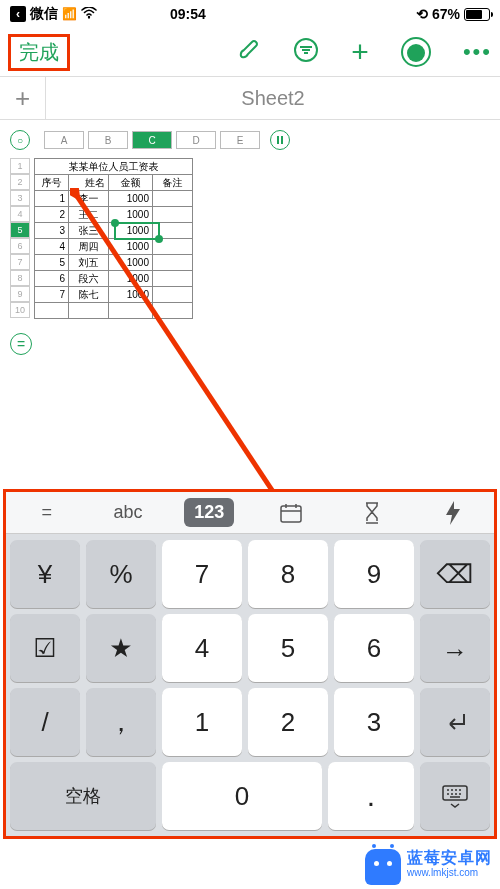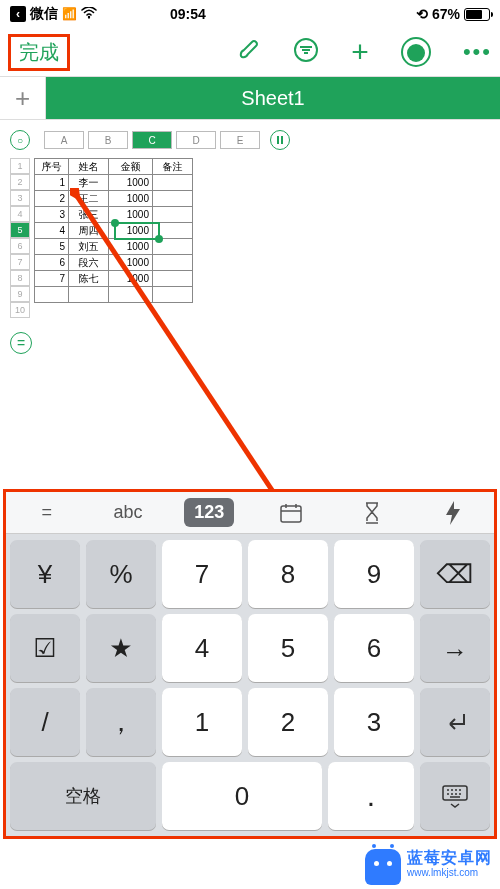--- a/index.html
+++ b/index.html
@@ -120,22 +120,22 @@
   </span>
   <span class="plus-big">+</span>
   <span class="avatar-circle">
       <span class="avatar-inner"></span>
     </span>
   <span class="dots">•••</span>
 </div>
 
 <div class="sheet-tabs">
   <div class="sheet-add">+</div>
-  <div class="sheet-tab sheet-active">
-      <span>Sheet1</span>
+  <div class="sheet-tab sheet-inactive">
+      <span>Sheet2</span>
     </div>
 </div>
 
 <div class="middle-area" style="position:relative;">
   <div class="col-header-row">
     <span class="small-circle">○</span>
     <span style="width:6px;"></span>
     <span class="col-head">A</span>
     <span class="col-head">B</span>
     <span class="col-head sel">C</span>
@@ -153,23 +153,26 @@
       <div class="row-head sel">5</div>
       <div class="row-head">6</div>
       <div class="row-head">7</div>
       <div class="row-head">8</div>
       <div class="row-head">9</div>
       <div class="row-head">10</div>
     </div>
     <div style="position:relative;">
     <table class="data">
       <tbody>
+            <tr>
+              <td colspan="4" class="title-cell">某某单位人员工资表</td>
+            </tr>
       <tr>
         <td style="width:34px;">序号</td>
-        <td style="width:40px;">姓名</td>
+        <td style="width:40px;text-align:right;">姓名</td>
         <td style="width:44px;">金额</td>
         <td style="width:40px;">备注</td>
       </tr>
       <tr>
               <td class="num-cell">1</td>
               <td>李一</td>
               <td class="num-cell">1000</td>
               <td></td>
             </tr>
       <tr>

